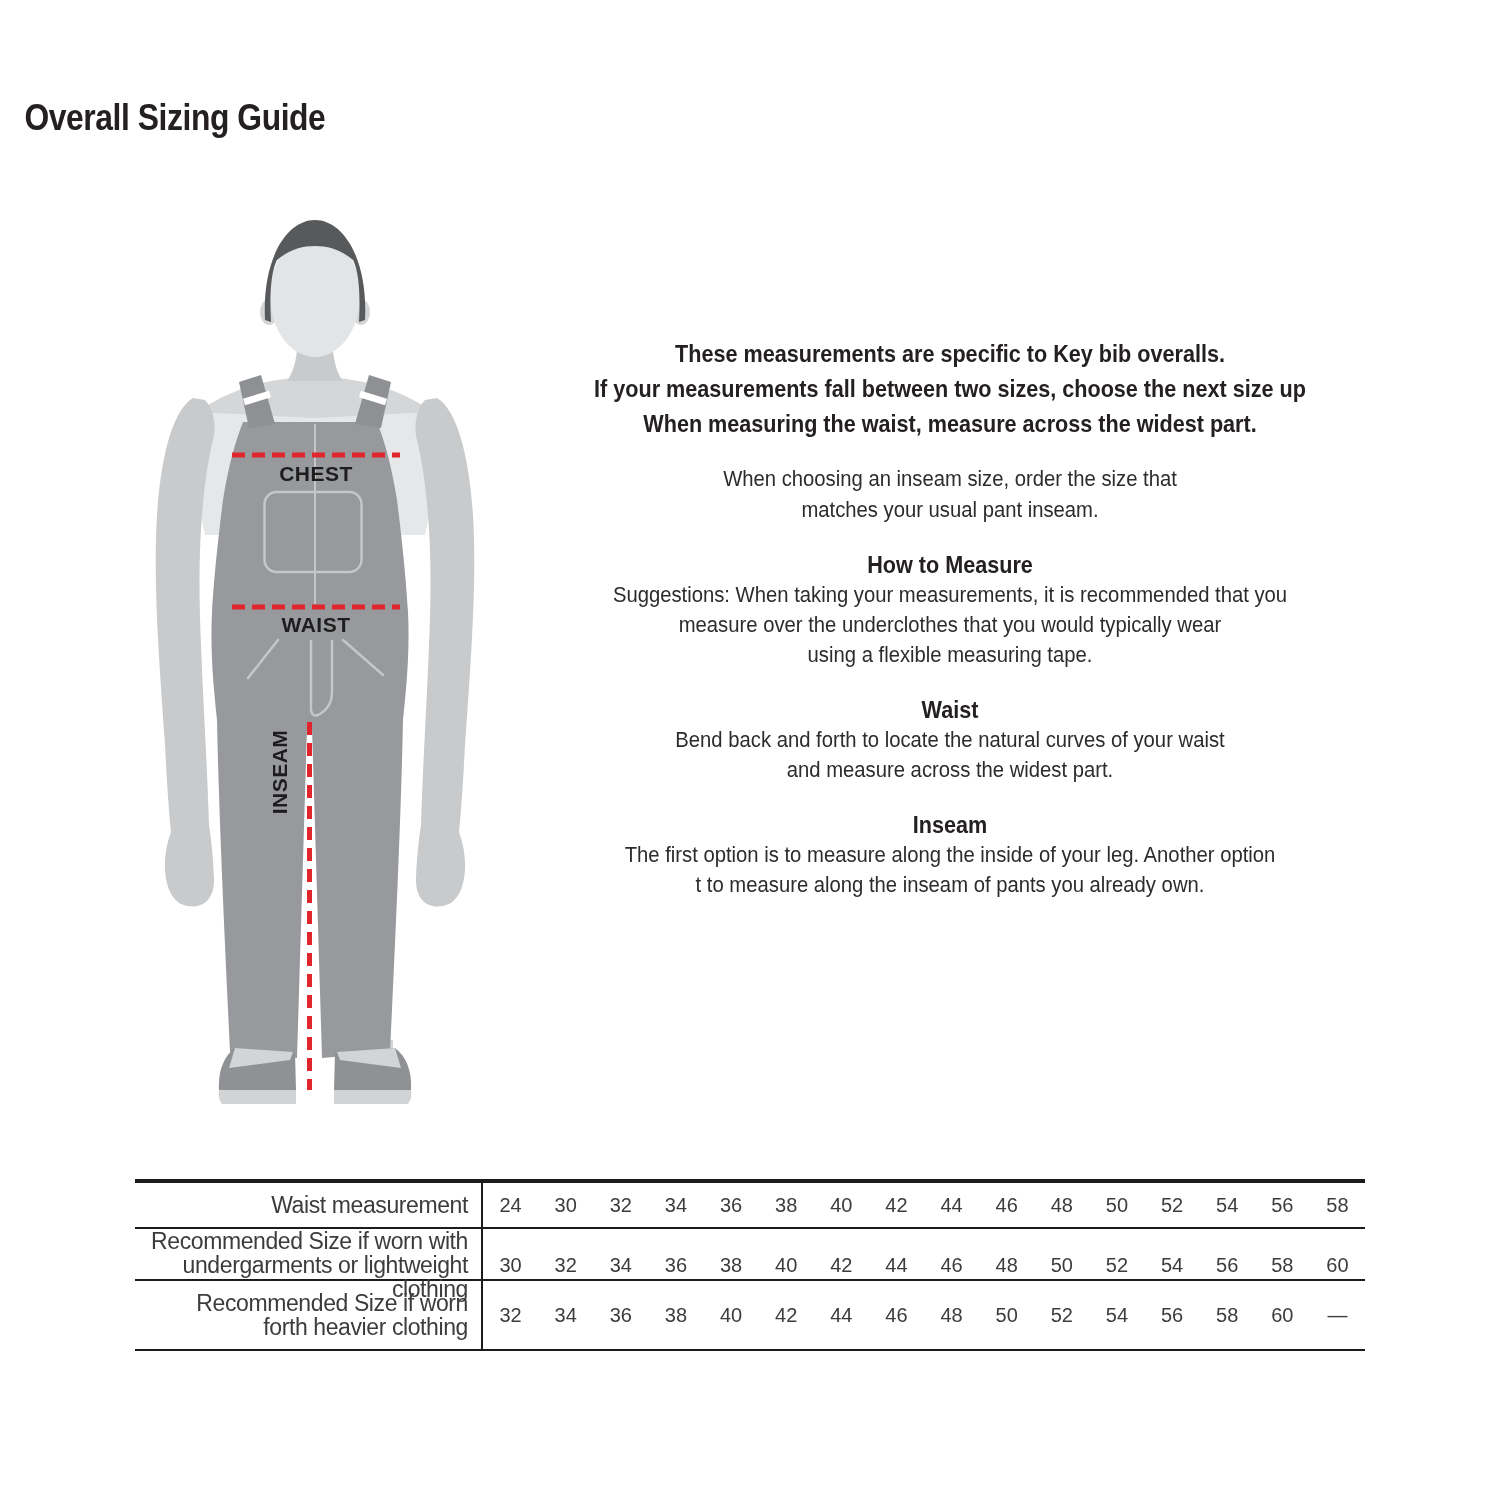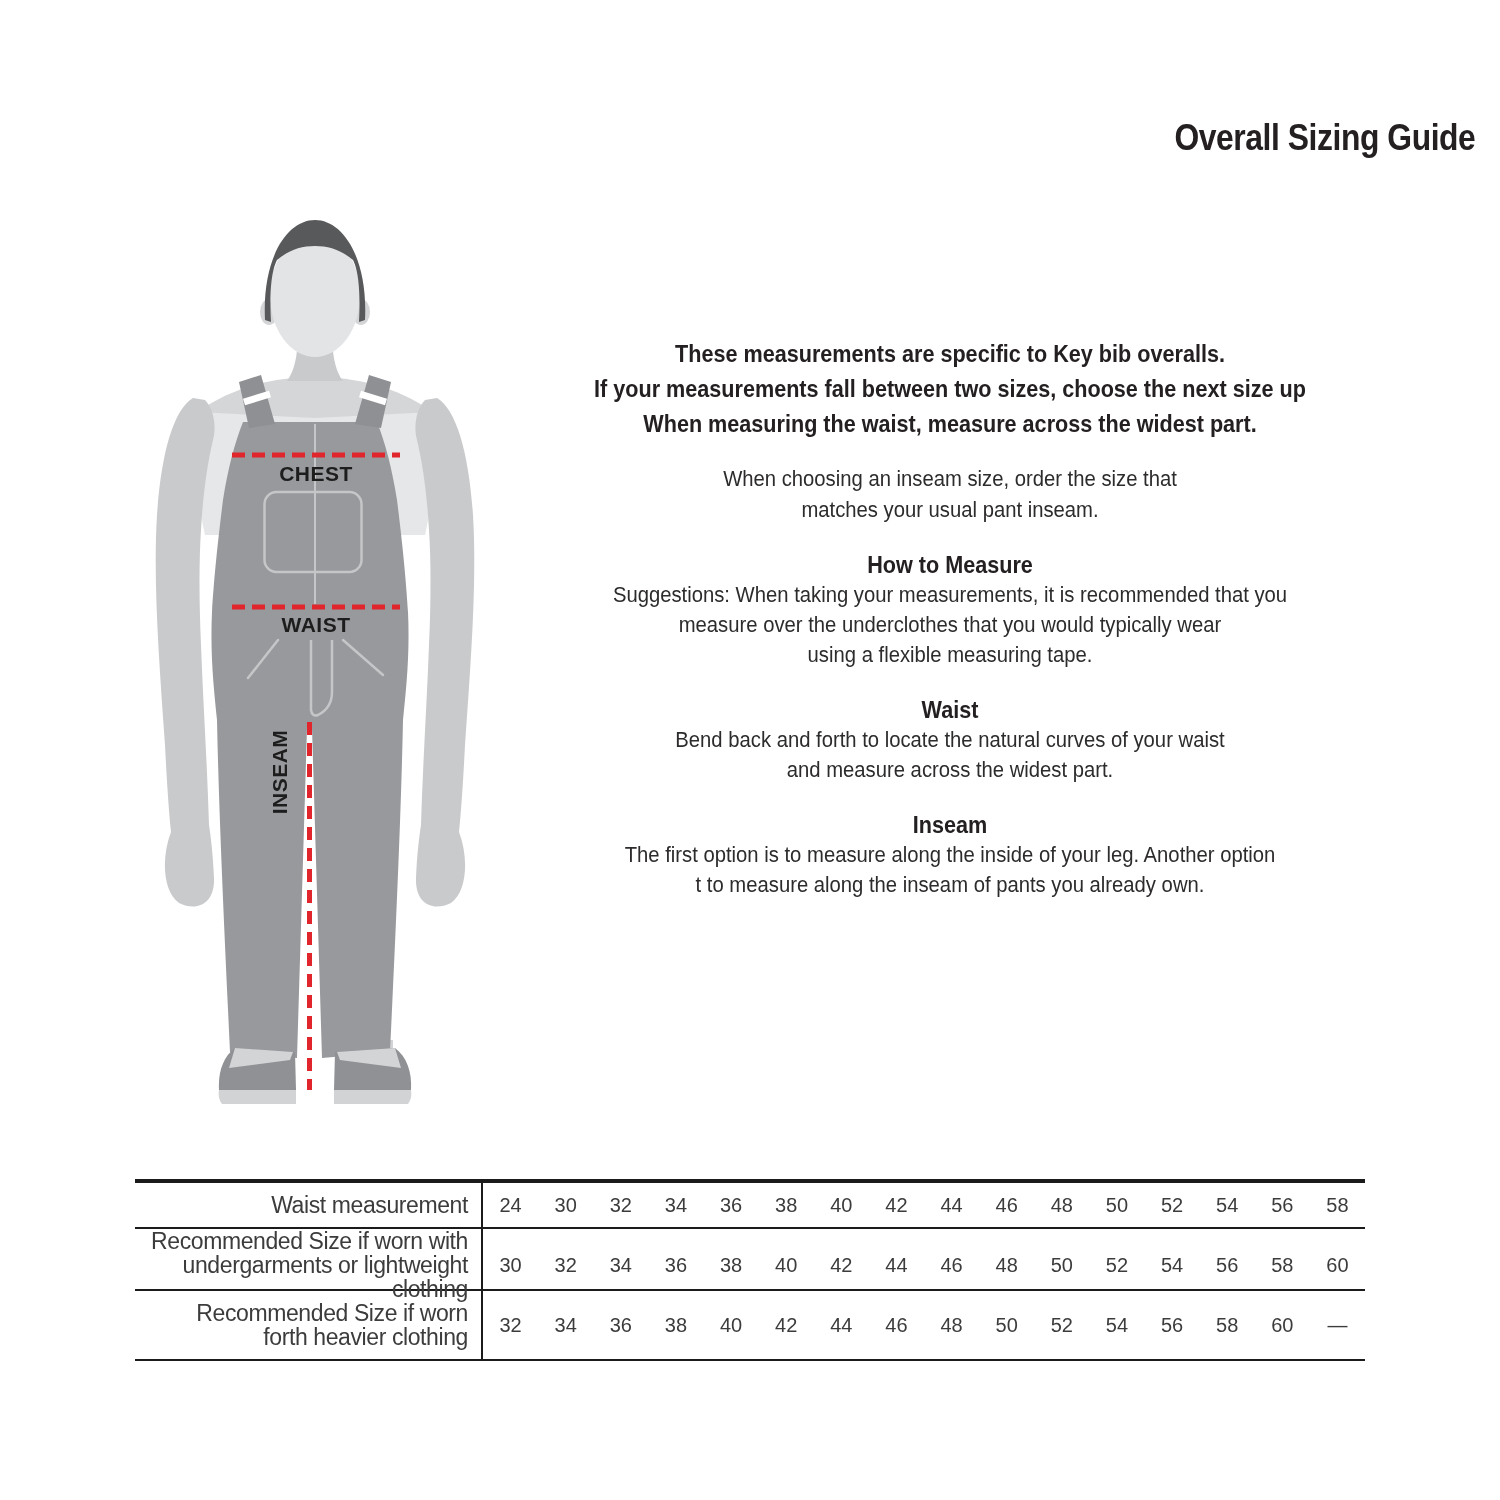--- a/index.html
+++ b/index.html
@@ -2,42 +2,42 @@
 <html><head>
 <meta charset="utf-8">
 <style>
   * { margin:0; padding:0; box-sizing:border-box; }
   html,body { background:#ffffff; }
   body { width:1500px; height:1500px; position:relative; overflow:hidden;
          font-family:"Liberation Sans", sans-serif; color:#2b2a2a; }
   .page { position:absolute; inset:0; background:#ffffff; }
 
   
-  .title-wrap { position:absolute; top:97px; left:0; right:0; text-align:right;margin-top:20px; }
+  .title-wrap { position:absolute; top:97px; left:0; right:0; text-align:left; }
   .title-wrap .t { display:inline-block; font-size:37px; font-weight:bold; color:#242021;
                    letter-spacing:-0.5px; transform:scaleX(0.86); transform-origin:50% 50%; }
 
   
   .figure-wrap { position:absolute; left:135px; top:200px; width:400px; height:940px; }
 
   
   .text-col { position:absolute; left:530px; top:330px; width:840px; text-align:center;
               transform:scaleX(0.90); transform-origin:50% 0; color:#2d2b2b; }
   .intro { font-size:24px; font-weight:bold; line-height:35px; margin-top:6px; color:#242021; }
   .note  { font-size:22.5px; line-height:31px; margin-top:22px; }
   .sec-h { font-size:24px; font-weight:bold; line-height:28px; margin-top:26px; color:#242021; }
   .sec-b { font-size:22.5px; line-height:30px; margin-top:1px; }
 
   
   .size-table { position:absolute; left:135px; top:1179px; width:1230px;
                 border-top:4px solid #1b1b1b; color:#3d3c3c; }
   .trow { display:grid; grid-template-columns:348px repeat(16, 1fr); align-items:stretch;
           border-bottom:2px solid #1b1b1b; }
   .trow:nth-child(1) { height:46px; }
-  .trow:nth-child(2) { height:62px; }
+  .trow:nth-child(2) { height:52px; }
   .trow:nth-child(3) { height:70px; }
   .tlabel { grid-column:1; border-right:2px solid #1b1b1b; display:flex; flex-direction:column;
             justify-content:center; align-items:flex-end; padding-right:13px;
             font-size:23px; line-height:24px; letter-spacing:-0.4px; text-align:right; }
   .tcell { display:flex; align-items:center; justify-content:center; font-size:20px; }
 </style>
 </head>
 <body>
 
 <div class="page">

